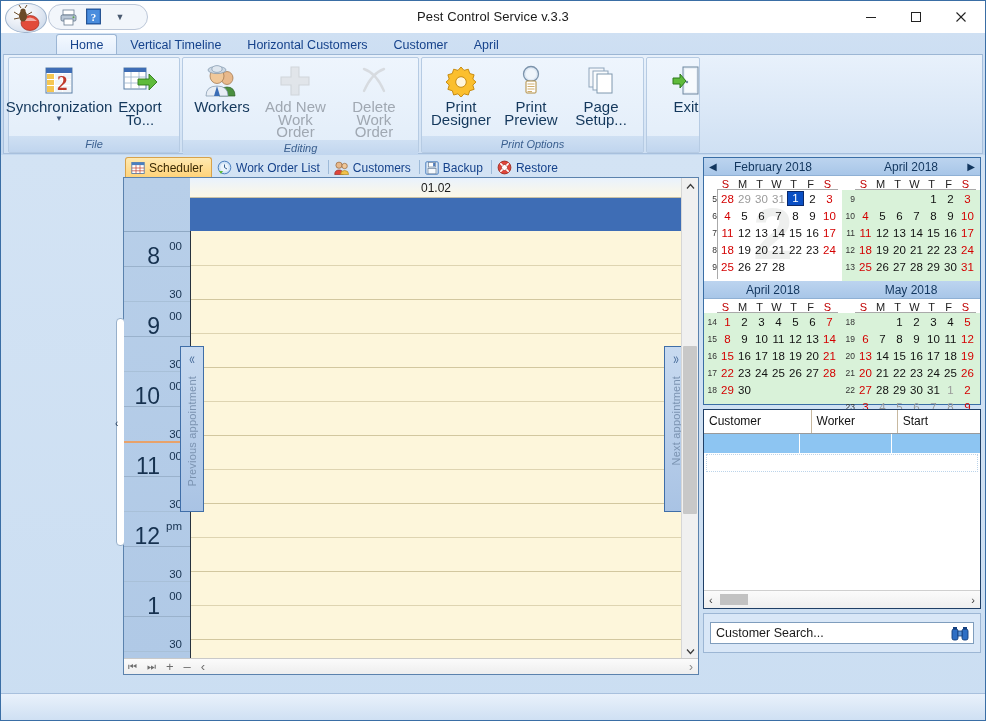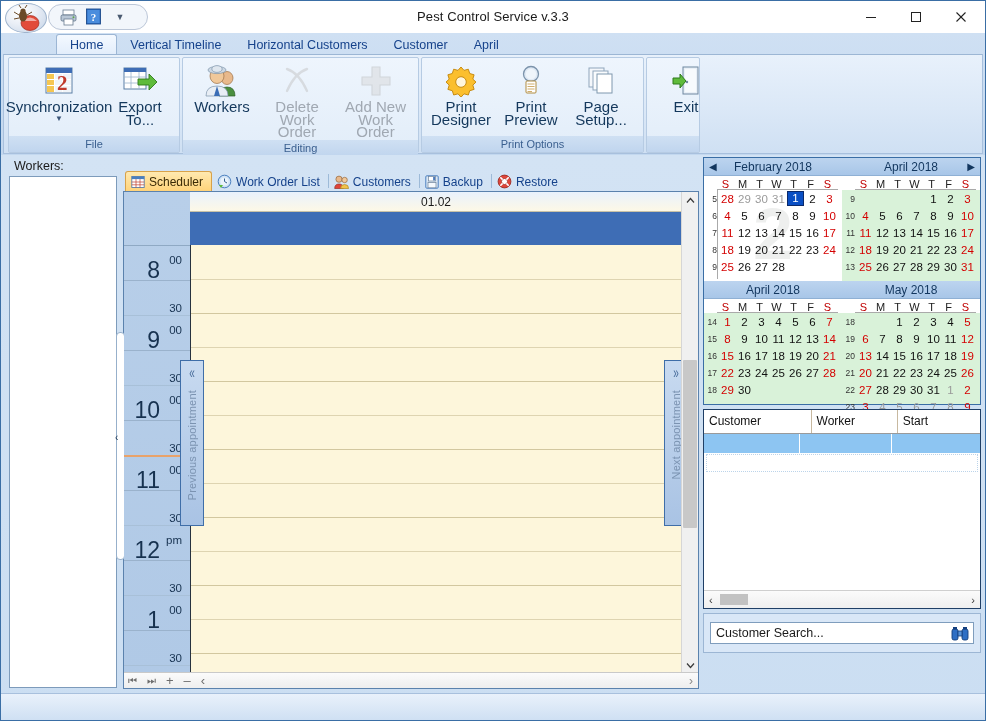--- a/index.html
+++ b/index.html
@@ -44,21 +44,21 @@
       background:linear-gradient(#f4f9ff,#e2edfb);}
 
   .ribbon{position:absolute;left:2px;top:21px;width:980px;height:100px;
       background:linear-gradient(#e8f1fb 0%,#dbe8f7 55%,#cfe0f3 100%);
       border:1px solid #a8c0dd;border-top-color:#9cb6d4;box-sizing:border-box;
       display:flex;align-items:stretch;padding:2px 0 0 4px;}
   .rgroup{position:relative;height:94px;display:flex;flex-direction:column;
       margin-right:2px;}
   .rgroup .gbody{flex:1;display:flex;align-items:flex-start;padding:3px 4px 0 4px;}
   .rgroup .glabel{height:16px;font-size:11px;color:#3a5f8f;text-align:center;
-      line-height:16px;background:linear-gradient(#cfe0f3,#c0d5ee);}
+      line-height:16px;background:linear-gradient(#cfe0f3,#c0d5ee);font-style:italic;}
   .rgroup.bordered{border:1px solid #b6cbe3;border-radius:2px;
       background:linear-gradient(#eef5fd,#e2edf9);}
   .rbtn{width:auto;min-width:56px;padding:2px 6px 0 6px;display:flex;flex-direction:column;
       align-items:center;cursor:default;border:1px solid transparent;border-radius:3px;}
   .rbtn .ic{height:34px;display:flex;align-items:center;justify-content:center;}
   .rbtn .lb{font-size:15px;color:#14385c;text-align:center;line-height:12.5px;
       padding-top:3px;white-space:pre-line;}
   .rbtn.disabled .lb{color:#a0a8b2;}
   .rbtn.disabled{pointer-events:none;}
   .rbtn.disabled .ic{opacity:.45;filter:grayscale(1);}
@@ -69,21 +69,21 @@
       background:linear-gradient(#d3e3f4,#cbdef2);}
 
   
   .workers-panel{position:absolute;left:3px;top:3px;width:114px;height:535px;}
   .workers-label{height:17px;font-size:12.5px;color:#1a1a1a;padding-left:10px;
       line-height:17px;}
   .workers-list{position:absolute;left:5px;top:18px;width:108px;height:512px;
       background:#fff;border:1px solid #7d9bbb;box-sizing:border-box;}
 
   
-  .sched{position:absolute;left:122px;top:2px;width:576px;height:538px;margin-top:14px;}
+  .sched{position:absolute;left:122px;top:2px;width:576px;height:538px;}
   .sched-tabs{height:20px;display:flex;align-items:flex-end;gap:0px;padding-left:2px;}
   .stab{height:19px;padding:0 8px 0 5px;display:flex;align-items:center;gap:4px;
       font-size:12px;color:#15428b;background:transparent;cursor:default;}
   .stab.active{background:linear-gradient(#ffe9b0,#ffd37a);
      border:1px solid #d8a24a;border-bottom:none;border-radius:3px 3px 0 0;color:#3a2a05;}
   .stab-sep{width:1px;height:14px;background:#9dbad8;align-self:center;}
 
   .sched-body{position:absolute;left:0;top:20px;width:576px;height:498px;
       background:#fff;border:1px solid #5b82ad;box-sizing:border-box;}
   .dayhdr{position:absolute;left:66px;top:0;right:16px;height:19px;
@@ -307,37 +307,37 @@
                 <path d="M16 31 q0-9 8-9 q8 0 8 9z" fill="#4a8f3f" stroke="#2e5f26" stroke-width=".7"></path>
                 <ellipse cx="14" cy="11" rx="7" ry="7.5" fill="#f0c89a" stroke="#9b6f43" stroke-width=".7"></ellipse>
                 <path d="M3 31 q0-10 11-10 q11 0 11 10z" fill="#e8eef5" stroke="#7d93ab" stroke-width=".7"></path>
                 <path d="M14 21 l-3 10 h6z" fill="#3a6db5"></path>
                 <ellipse cx="14" cy="5" rx="9" ry="3.6" fill="#ccd8e4" stroke="#7d93ab" stroke-width=".7"></ellipse>
                 <ellipse cx="14" cy="4" rx="5.2" ry="3.4" fill="#dfe7ef" stroke="#7d93ab" stroke-width=".7"></ellipse>
               </svg>
             </span>
             <span class="lb">Workers</span>
           </div>
+          <div class="rbtn disabled" style="width:80px">
+            <span class="ic">
+              <svg width="32" height="32" viewBox="0 0 32 32">
+                <path d="M12 2 h8 v10 h10 v8 h-10 v10 h-8 v-10 h-10 v-8 h10 z" fill="#cdd6e0" stroke="#a9b4c0" stroke-width="1.1"></path>
+              </svg>
+            </span>
+            <span class="lb">Add New
+Work Order</span>
+          </div>
           <div class="rbtn disabled" style="width:84px">
             <span class="ic">
               <svg width="32" height="32" viewBox="0 0 32 32">
                 <path d="M6 4 q12 4 20 22 M26 4 q-12 4 -20 22" stroke="#b6c0cc" stroke-width="2.4" fill="none" stroke-linecap="round"></path>
               </svg>
             </span>
             <span class="lb">Delete Work
 Order</span>
-          </div>
-          <div class="rbtn disabled" style="width:80px">
-            <span class="ic">
-              <svg width="32" height="32" viewBox="0 0 32 32">
-                <path d="M12 2 h8 v10 h10 v8 h-10 v10 h-8 v-10 h-10 v-8 h10 z" fill="#cdd6e0" stroke="#a9b4c0" stroke-width="1.1"></path>
-              </svg>
-            </span>
-            <span class="lb">Add New
-Work Order</span>
           </div>
         </div>
         <div class="glabel">Editing</div>
       </div>
 
       <div class="rgroup bordered" style="width:221px">
         <div class="gbody">
           <div class="rbtn" style="width:58px">
             <span class="ic">
               <svg width="32" height="32" viewBox="0 0 32 32">
@@ -405,24 +405,20 @@
           </div>
         </div>
         <div class="glabel"></div>
       </div>
 
     </div>
   </div>
 
   <div class="client">
 
-    <div class="workers-panel">
-      <div class="workers-label">Workers:</div>
-      <div class="workers-list"></div>
-    </div>
 
     <div class="sched">
       <div class="sched-tabs">
         <div class="stab active">
           <svg width="14" height="14" viewBox="0 0 14 14">
             <rect x=".8" y="1.5" width="12.4" height="11" fill="#fff" stroke="#5b7ea5" stroke-width=".9"></rect>
             <rect x=".8" y="1.5" width="12.4" height="2.6" fill="#4a7fbf"></rect>
             <g stroke="#c0412f" stroke-width=".7">
                 <line x1=".8" y1="7" x2="13.2" y2="7"></line>
                 <line x1=".8" y1="9.8" x2="13.2" y2="9.8"></line>

